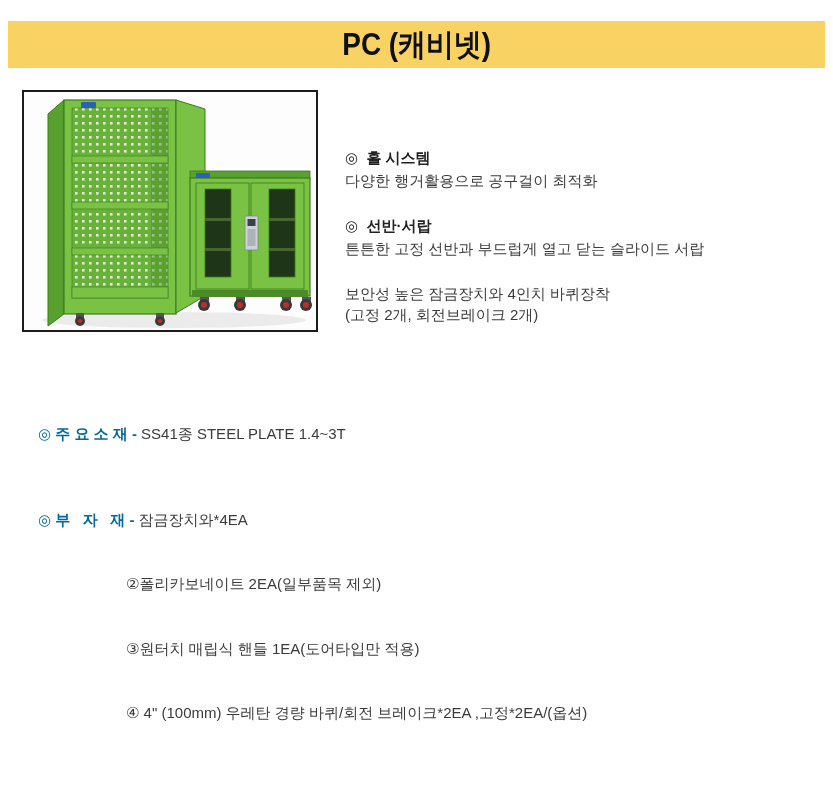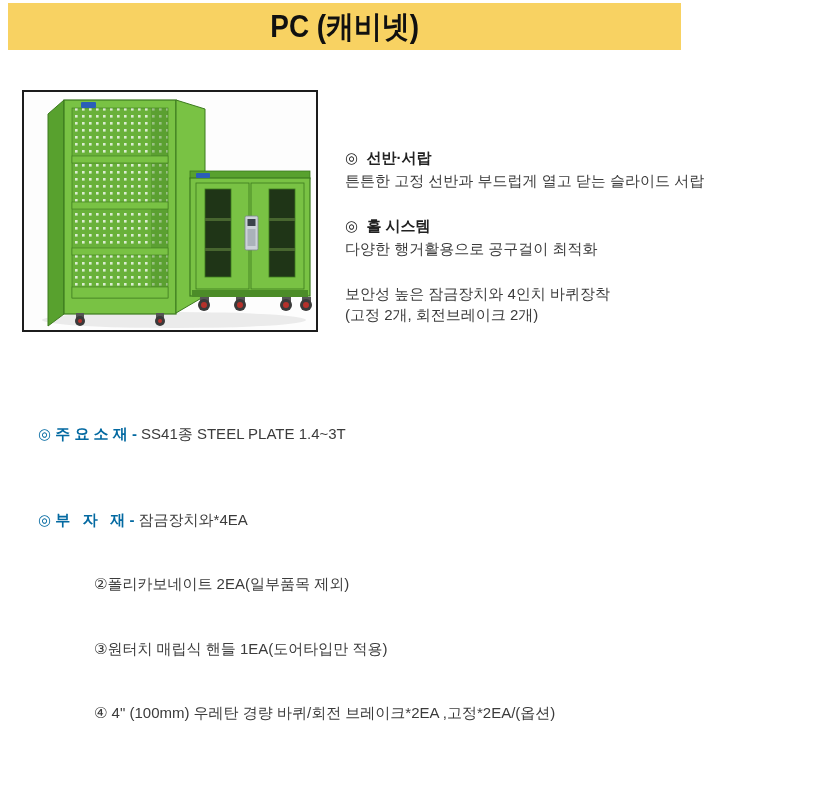--- a/index.html
+++ b/index.html
@@ -4,21 +4,21 @@
 <style>
   html,body{margin:0;padding:0;}
   body{
     width:833px;height:803px;background:#ffffff;
     font-family:"Liberation Sans","DejaVu Sans",sans-serif;
     color:var(--text,#3b3b3b);
     position:relative;overflow:hidden;
   }
   
   .header-bar{
-    position:absolute;left:8px;top:3px;width:673px;height:47px;
+    position:absolute;left:8px;top:21px;width:817px;height:47px;
     background:var(--header-yellow,#f8d262);
     display:flex;align-items:center;justify-content:center;
   }
   .header-title{
     font-size:31px;font-weight:900;color:#101010;letter-spacing:0px;
     display:inline-block;transform:scaleX(.9);white-space:nowrap;
   }
   
   .photo-frame{
     position:absolute;left:22px;top:90px;width:296px;height:242px;
@@ -33,21 +33,21 @@
   .feature{margin-bottom:24px;}
   .feature-title{font-weight:bold;color:#222;margin-bottom:2px;white-space:pre-wrap;}
   .feature-line{white-space:pre-wrap;}
   
   .spec-block{
     position:absolute;left:38px;top:358px;width:780px;
     font-size:15px;line-height:21.5px;white-space:pre-wrap;
   }
   .sec-head{font-weight:bold;color:#222;letter-spacing:1px;margin-bottom:17px;}
   .lbl{font-weight:bold;color:#0369a1;}
-  .sub{margin-left:56px;}
+  .sub{margin-left:88px;}
 </style>
 </head>
 <body>
 
 <div class="header-bar">
   <span class="header-title">PC (캐비넷)</span>
 </div>
 
 <div class="photo-frame">
   <svg class="cab-svg" viewBox="0 0 292 238" aria-hidden="true">
@@ -115,26 +115,26 @@
         <rect x="278" y="205" width="9" height="5" fill="#555"></rect>
         <circle cx="282" cy="213" r="6" fill="#3a3a3a"></circle>
         <circle cx="282" cy="213" r="3" style="fill:var(--wheel-red)"></circle>
       </g>
     </g>
   </svg>
 </div>
 
 <div class="features">
   <div class="feature">
+    <div class="feature-title">◎  홀 시스템</div>
+    <div class="feature-line">다양한 행거활용으로 공구걸이 최적화</div>
+  </div>
+  <div class="feature">
     <div class="feature-title">◎  선반·서랍</div>
     <div class="feature-line">튼튼한 고정 선반과 부드럽게 열고 닫는 슬라이드 서랍</div>
-  </div>
-  <div class="feature">
-    <div class="feature-title">◎  홀 시스템</div>
-    <div class="feature-line">다양한 행거활용으로 공구걸이 최적화</div>
   </div>
   <div class="feature">
     <div class="feature-line">보안성 높은 잠금장치와 4인치 바퀴장착</div>
     <div class="feature-line">(고정 2개, 회전브레이크 2개)</div>
   </div>
 </div>
 
 <div class="spec-block">
 
   <div class="row"><span class="lbl">◎ 주 요 소 재 - </span><span>SS41종 STEEL PLATE 1.4~3T</span></div>

